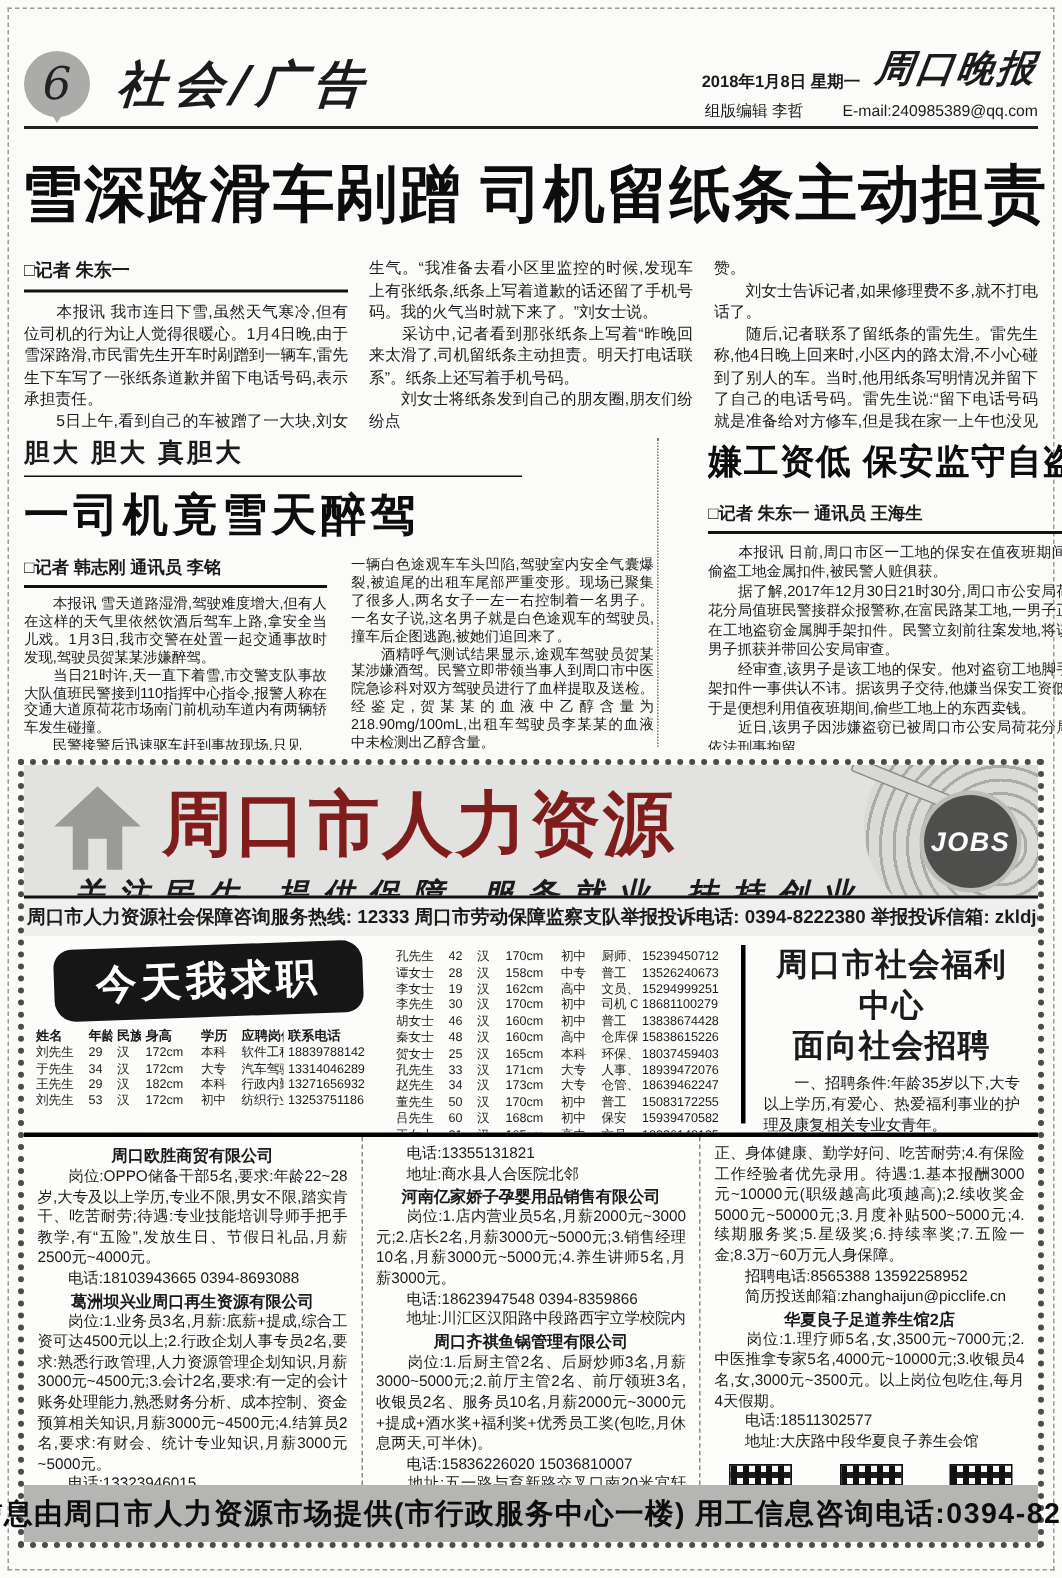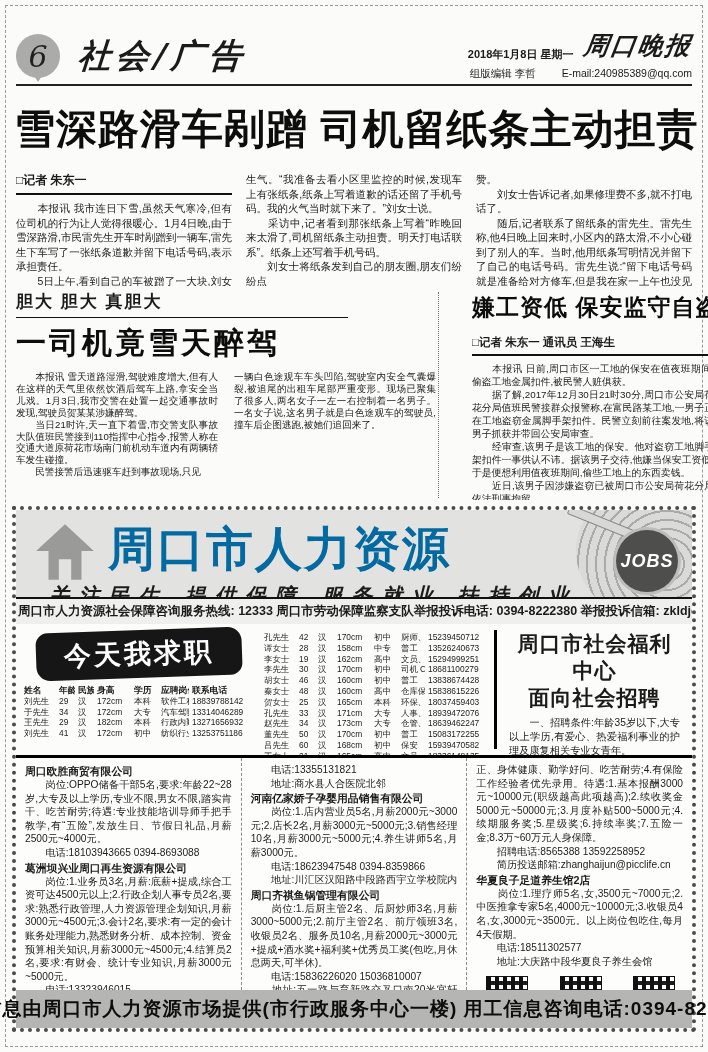--- a/index.html
+++ b/index.html
@@ -43,21 +43,21 @@
   .headline3 { font-size:23px; font-weight:900; letter-spacing:1px; white-space:nowrap; color:#0d0d0d; }
   .article3 .byline { font-size:11.5px; margin-top:12px; padding-bottom:4px; margin-bottom:6px; }
   .article3 .para { font-size:9.8px; line-height:13px; text-align:justify; }
 
   
   .bigbox { position:absolute; top:506px; left:12px; right:12px; bottom:20px; border:4px dotted #4c4c4a; display:flex; flex-direction:column; background:#fdfdfb; }
 
   .banner { position:relative; height:114px; background:#e2e2e0; flex:0 0 auto; overflow:hidden; }
   .house-icon { position:absolute; left:16px; top:10px; }
   .banner-titles { display:flex; align-items:baseline; gap:16px; padding:8px 0 0 92px; }
-  .banner-title { font-size:47px; font-weight:900; letter-spacing:2px; color:#0369a1; }
+  .banner-title { font-size:47px; font-weight:900; letter-spacing:2px; color:#7f1d1d; }
   .banner-subtitle { font-family:"DejaVu Serif", serif; font-size:26px; font-weight:bold; font-style:italic; letter-spacing:3px; }
   .banner-slogan { font-family:"DejaVu Serif", serif; text-align:center; font-size:21px; font-weight:bold; font-style:italic; letter-spacing:9px; margin-top:1px; padding-right:82px; }
   .hotline { position:absolute; left:0; right:0; bottom:0; border-top:2px solid #111; background:#efefed; font-size:12.5px; font-weight:bold; text-align:center; padding:4px 2px; white-space:nowrap; }
   .dartboard { position:absolute; right:6px; top:2px; width:116px; height:88px; }
   .rings { position:absolute; right:-20px; top:-26px; width:130px; height:130px; border-radius:50%;
            background:repeating-radial-gradient(circle at 70% 60%, #d8d8d6 0 7px, #9c9c9a 7px 9px); opacity:.8; }
   .dart { position:absolute; left:-4px; top:6px; width:74px; height:10px; background:#d8d8d6; border:1px solid #8a8a88; transform:rotate(22deg); border-radius:2px; }
   .jobs-circle { position:absolute; right:8px; top:18px; width:62px; height:62px; border-radius:50%; background:#4e4e4c; color:#fff; display:flex; align-items:center; justify-content:center; font-size:18px; font-weight:900; font-style:italic; letter-spacing:1px; box-shadow:0 0 0 3px #bdbdbb; }
 
   
@@ -72,21 +72,21 @@
   .jobs-vline { width:3px; background:#000; margin:6px 0; }
   .welfare { flex:1; padding:6px 12px 2px; overflow:hidden; }
   .w-title { text-align:center; font-size:21px; font-weight:900; line-height:27px; letter-spacing:1px; }
   .welfare .para { font-size:10.2px; line-height:14px; text-align:justify; margin-top:2px; }
   .welfare .paras { margin-top:5px; }
 
   
   .classifieds { flex:1 1 auto; display:flex; overflow:hidden; }
   .ad-col { flex:1 1 0; padding:5px 9px; overflow:hidden; }
   .ad-col + .ad-col { border-left:1px dashed #8a8a88; }
-  .ad-company { font-size:10.8px; font-weight:bold; line-height:14px; margin-top:1px; }
+  .ad-company { font-size:10.8px; font-weight:bold; line-height:14px; margin-top:1px;text-align:center; }
   .ad-para { font-size:10.2px; line-height:13.6px; text-align:justify; }
   .qr-row { display:flex; gap:16px; margin-top:8px; padding-left:2px; }
   .qr-item { width:58px; text-align:center; }
   .qr { width:42px; height:42px; margin:0 auto; border:1px solid #111;
         background:
           repeating-linear-gradient(0deg, rgba(17,17,17,.95) 0 4px, rgba(255,255,255,0) 4px 8px),
           repeating-linear-gradient(90deg, #111 0 4px, #fff 4px 8px); }
 
   
   .bottombar { height:38px; flex:0 0 auto; background:#b5b5b3; display:flex; align-items:center; justify-content:center; font-size:19px; font-weight:900; letter-spacing:1px; white-space:nowrap; color:#0d0d0d; }
@@ -136,29 +136,31 @@
           <div class="para">　　随后,记者联系了留纸条的雷先生。雷先生称,他4日晚上回来时,小区内的路太滑,不小心碰到了别人的车。当时,他用纸条写明情况并留下了自己的电话号码。雷先生说:“留下电话号码就是准备给对方修车,但是我在家一上午也没见车主给我打电话。”</div>
         </div>
     </div>
   </div>
 
   <div class="article2">
     <div class="kicker">胆大 胆大 真胆大</div>
     <div class="headline2">一司机竟雪天醉驾</div>
     <div class="article2-cols">
       <div class="col">
+        <div class="byline">□记者 韩志刚 通讯员 李铭</div>
         <div class="paras">
             <div class="para">　　本报讯 雪天道路湿滑,驾驶难度增大,但有人在这样的天气里依然饮酒后驾车上路,拿安全当儿戏。1月3日,我市交警在处置一起交通事故时发现,驾驶员贺某某涉嫌醉驾。</div>
             <div class="para">　　当日21时许,天一直下着雪,市交警支队事故大队值班民警接到110指挥中心指令,报警人称在交通大道原荷花市场南门前机动车道内有两辆轿车发生碰撞。</div>
             <div class="para">　　民警接警后迅速驱车赶到事故现场,只见</div>
           </div>
       </div>
       <div class="col">
         <div class="paras">
             <div class="para">一辆白色途观车车头凹陷,驾驶室内安全气囊爆裂,被追尾的出租车尾部严重变形。现场已聚集了很多人,两名女子一左一右控制着一名男子。一名女子说,这名男子就是白色途观车的驾驶员,撞车后企图逃跑,被她们追回来了。</div>
+            <div class="para">　　酒精呼气测试结果显示,途观车驾驶员贺某某涉嫌酒驾。民警立即带领当事人到周口市中医院急诊科对双方驾驶员进行了血样提取及送检。经鉴定,贺某某的血液中乙醇含量为218.90mg/100mL,出租车驾驶员李某某的血液中未检测出乙醇含量。</div>
           </div>
       </div>
     </div>
   </div>
 
   <div class="vdivider"></div>
 
   <div class="article3">
     <div class="headline3">嫌工资低 保安监守自盗</div>
     <div class="byline">□记者 朱东一 通讯员 王海生</div>
@@ -225,21 +227,21 @@
               <span class="c c0">王先生</span>
               <span class="c c1">29</span>
               <span class="c c2">汉</span>
               <span class="c c3">182cm</span>
               <span class="c c4">本科</span>
               <span class="c c5">行政内勤及助理、司机</span>
               <span class="c c6">13271656932</span>
             </div>
             <div class="trow">
               <span class="c c0">刘先生</span>
-              <span class="c c1">41</span>
+              <span class="c c1">53</span>
               <span class="c c2">汉</span>
               <span class="c c3">172cm</span>
               <span class="c c4">初中</span>
               <span class="c c5">纺织行业</span>
               <span class="c c6">13253751186</span>
             </div>
           </div>
       </div>
       <div class="jobs-mid">
           <div class="trow">

